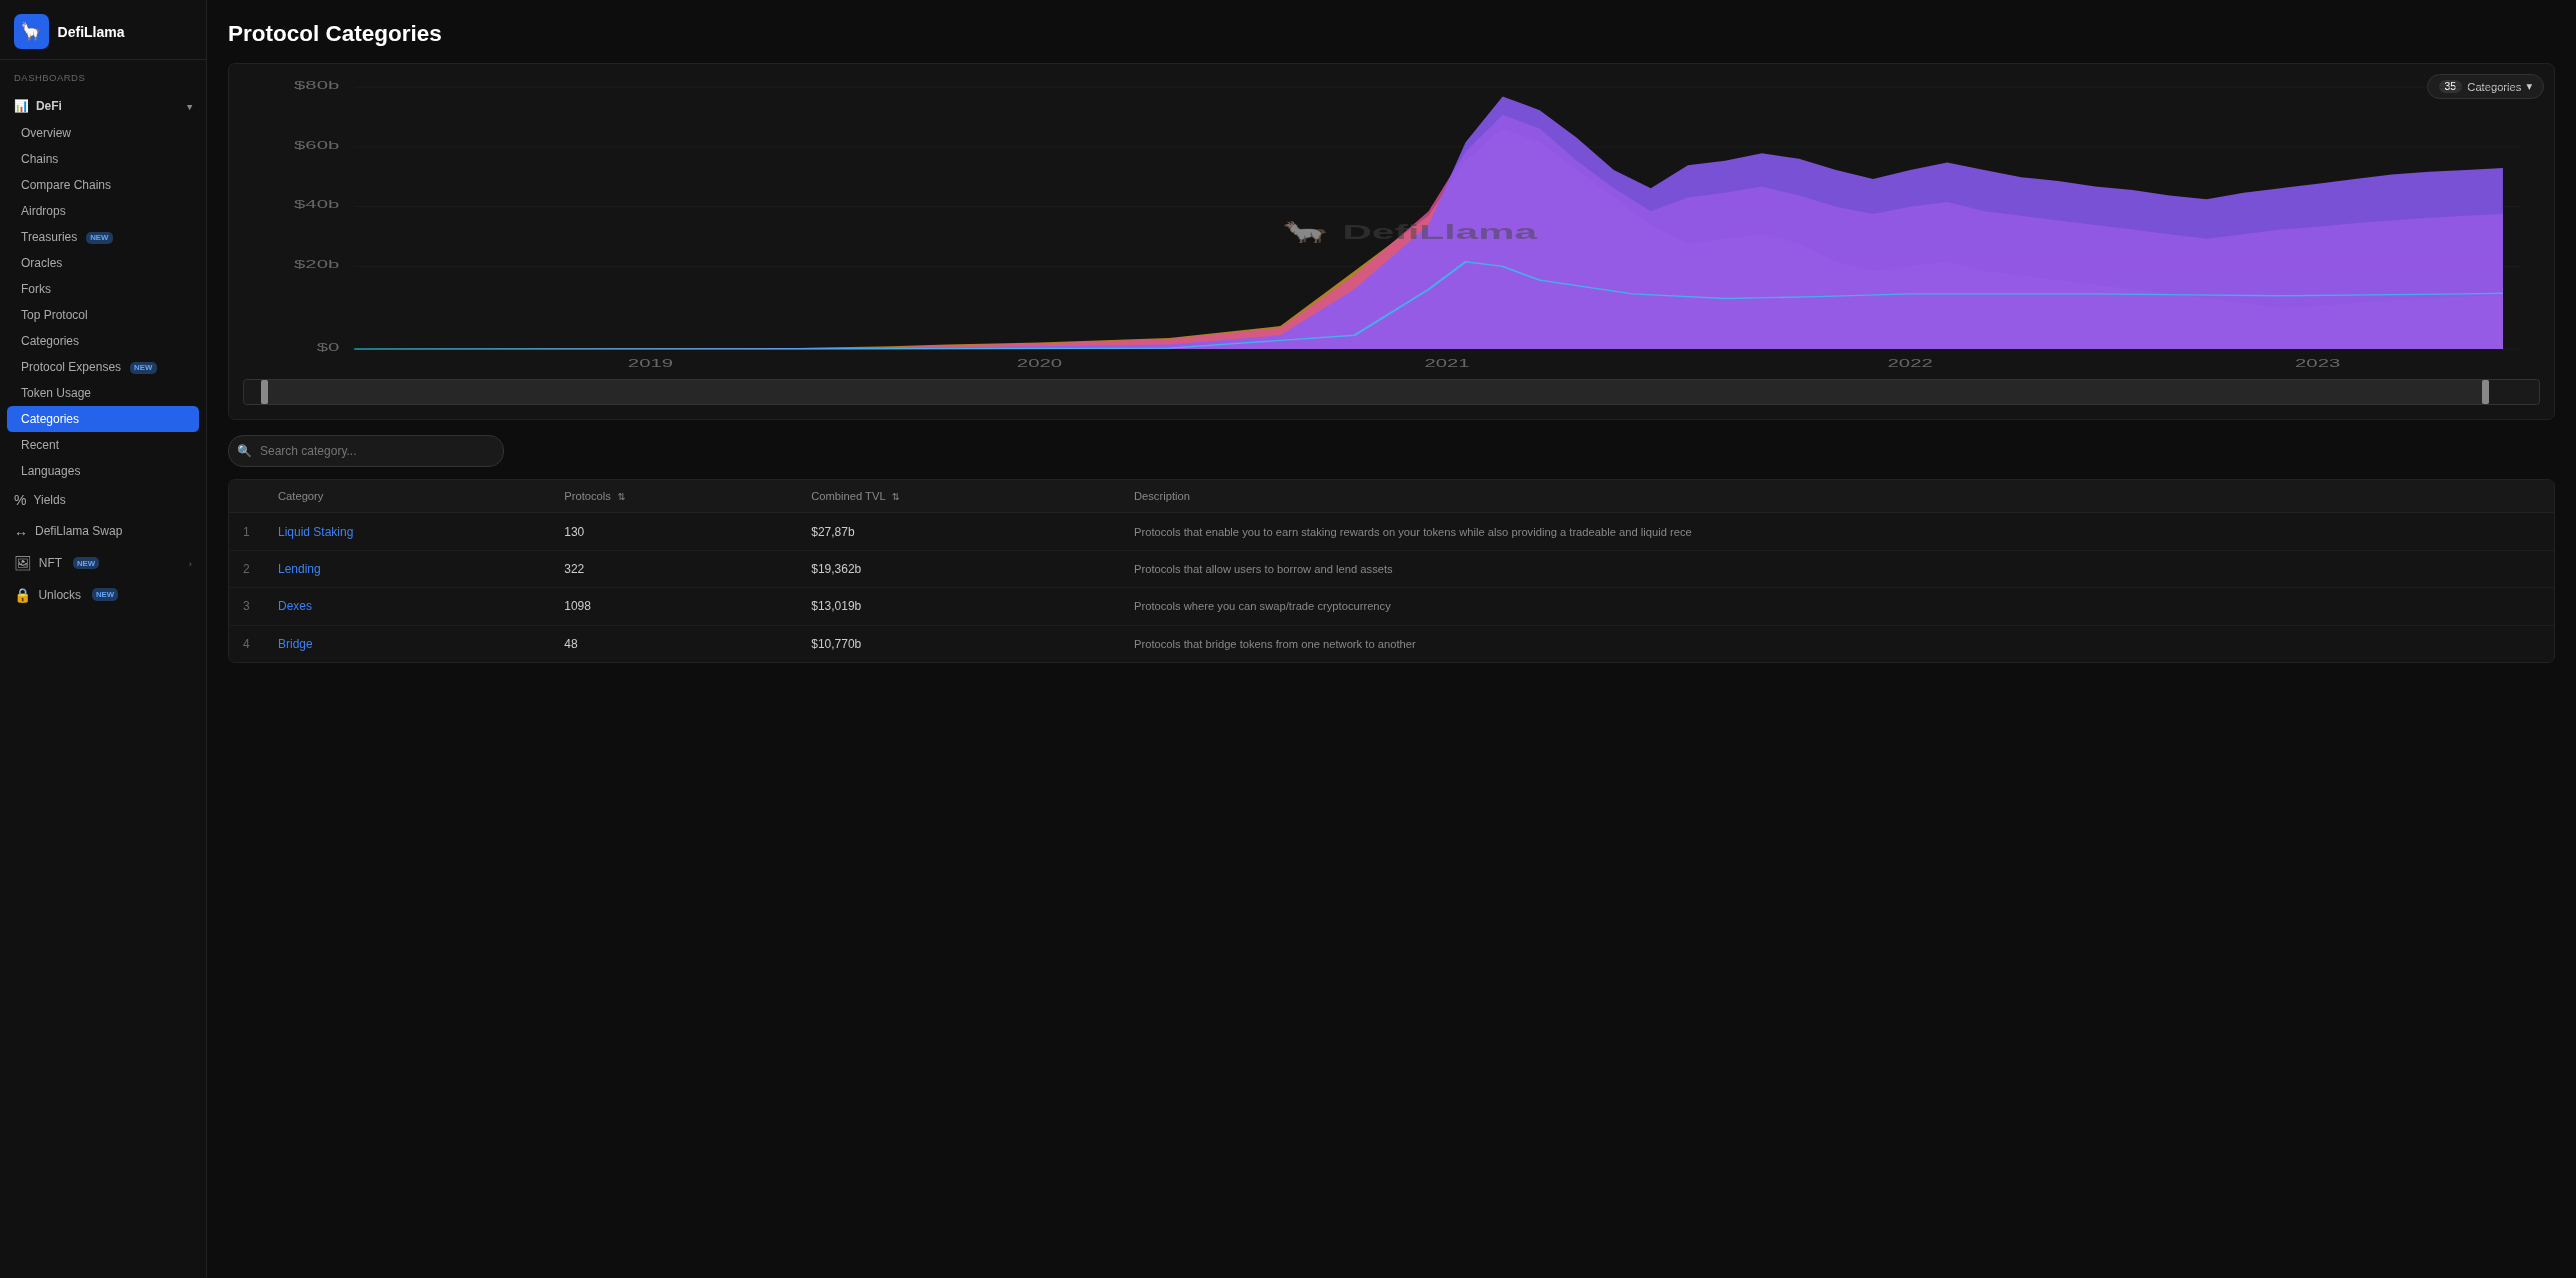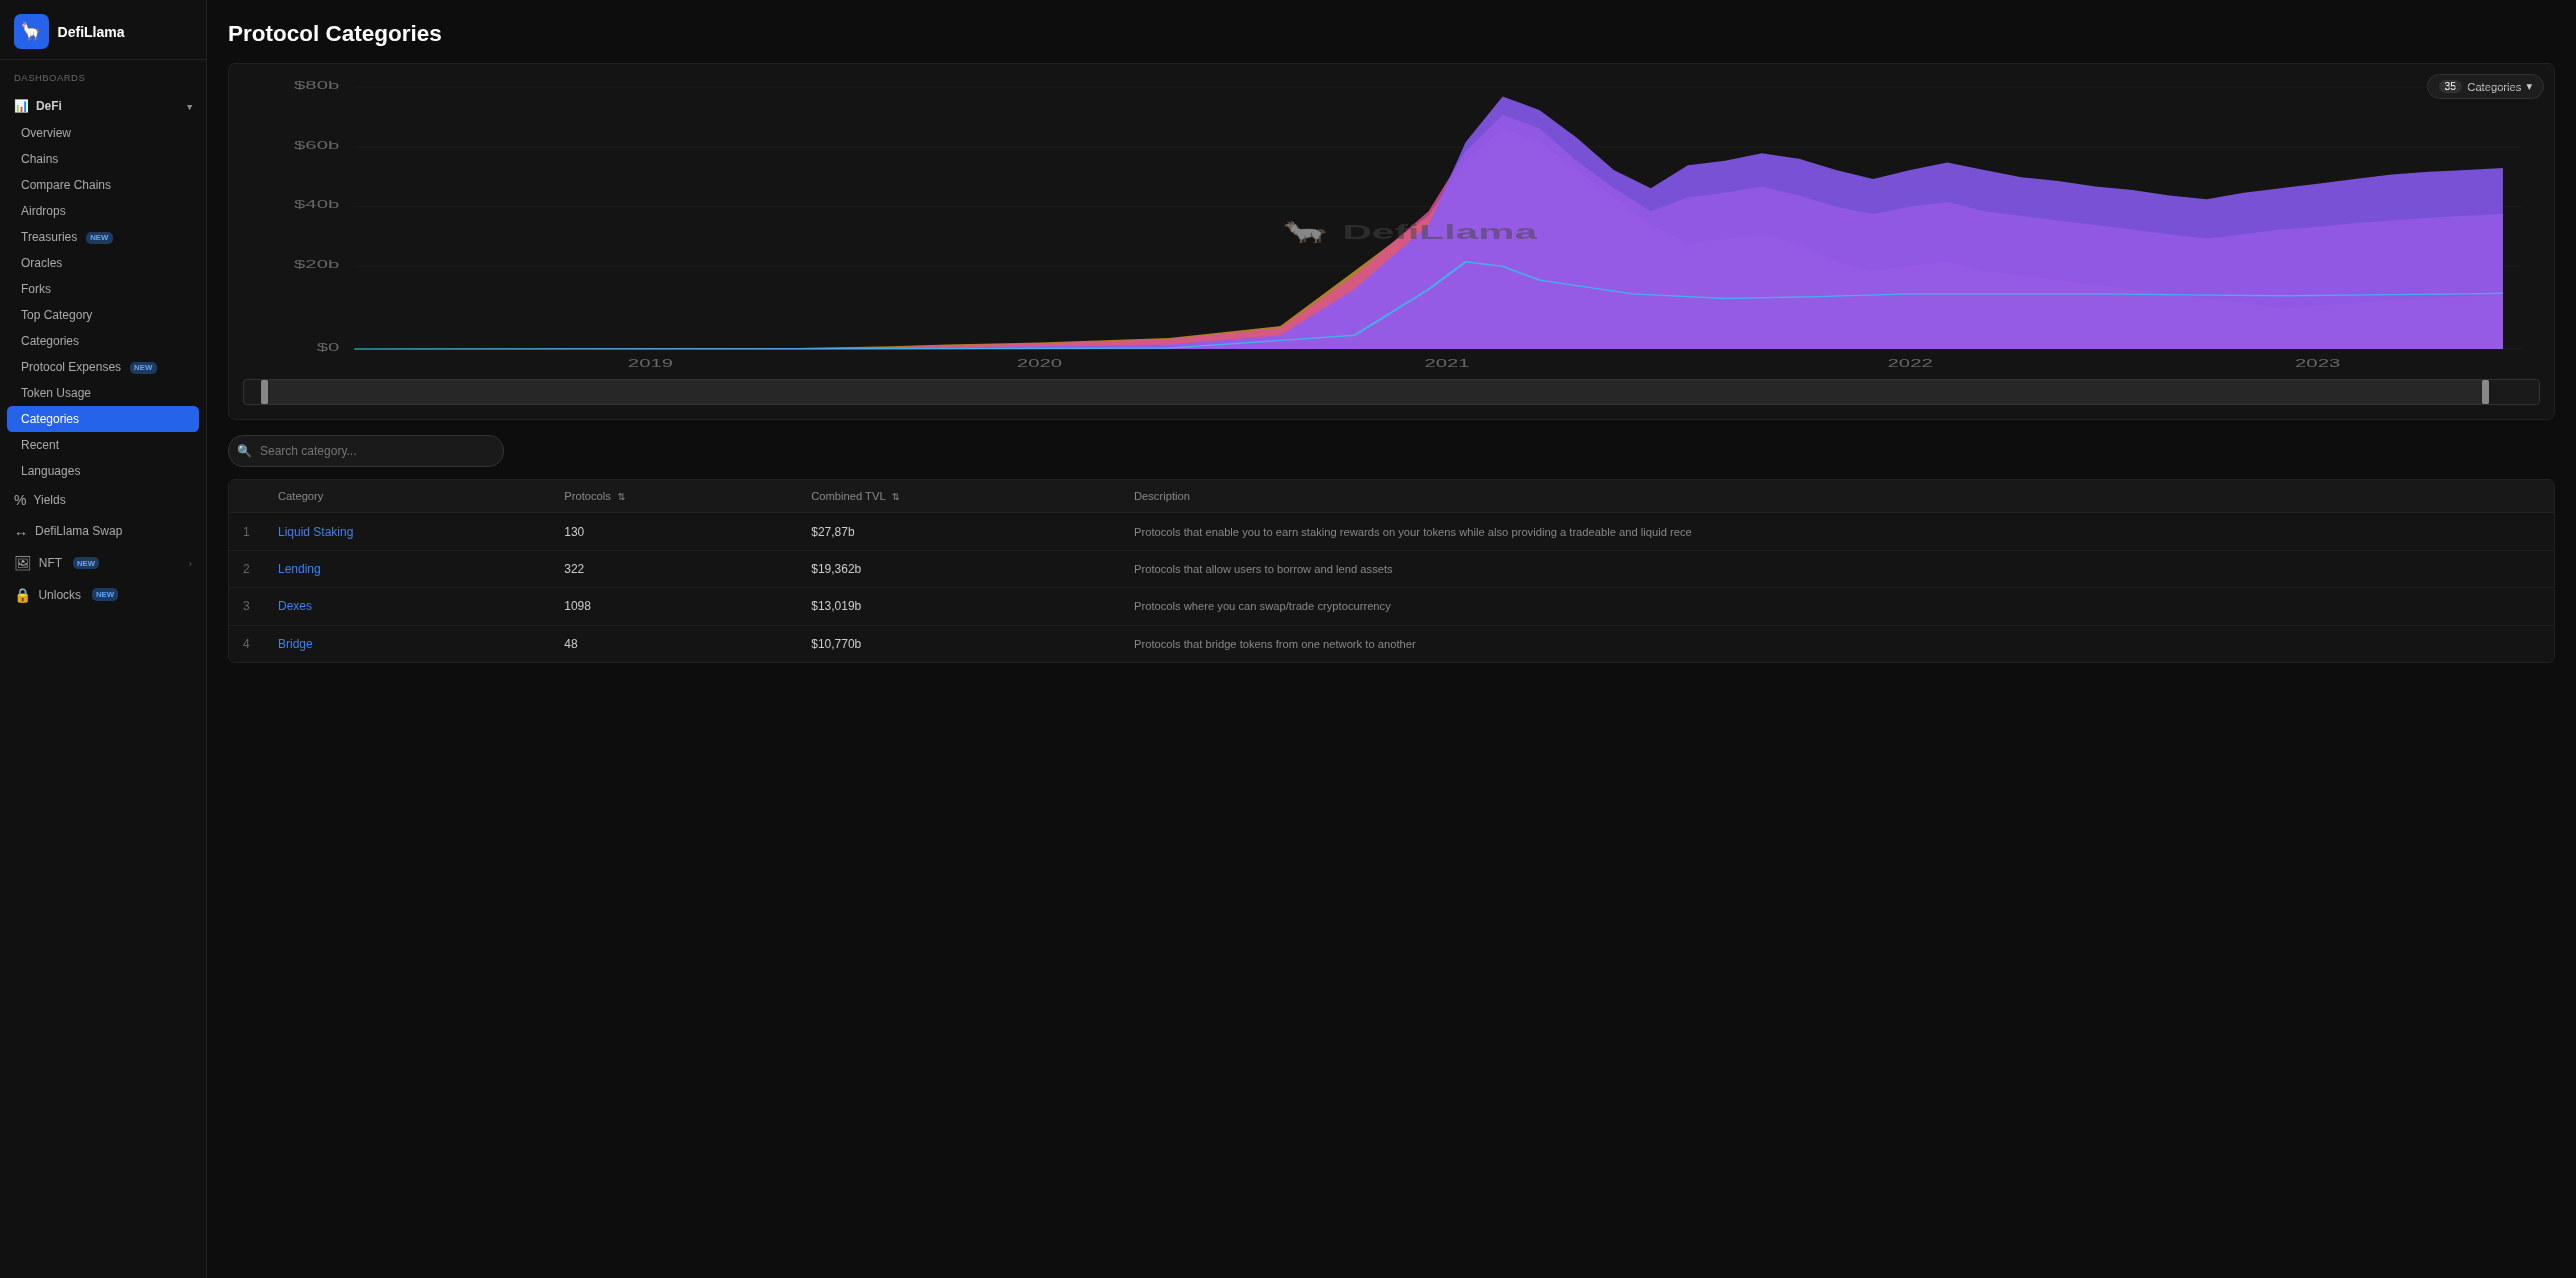--- a/index.html
+++ b/index.html
@@ -342,21 +342,21 @@
           <span>Treasuries</span>
           <span class="badge-new">NEW</span>
         </div>
         <div class="sidebar-item">
           <span>Oracles</span>
         </div>
         <div class="sidebar-item">
           <span>Forks</span>
         </div>
         <div class="sidebar-item">
-          <span>Top Category</span>
+          <span>Top Protocol</span>
         </div>
         <div class="sidebar-item">
           <span>Categories</span>
         </div>
         <div class="sidebar-item">
           <span>Protocol Expenses</span>
           <span class="badge-new">NEW</span>
         </div>
         <div class="sidebar-item">
           <span>Token Usage</span>

